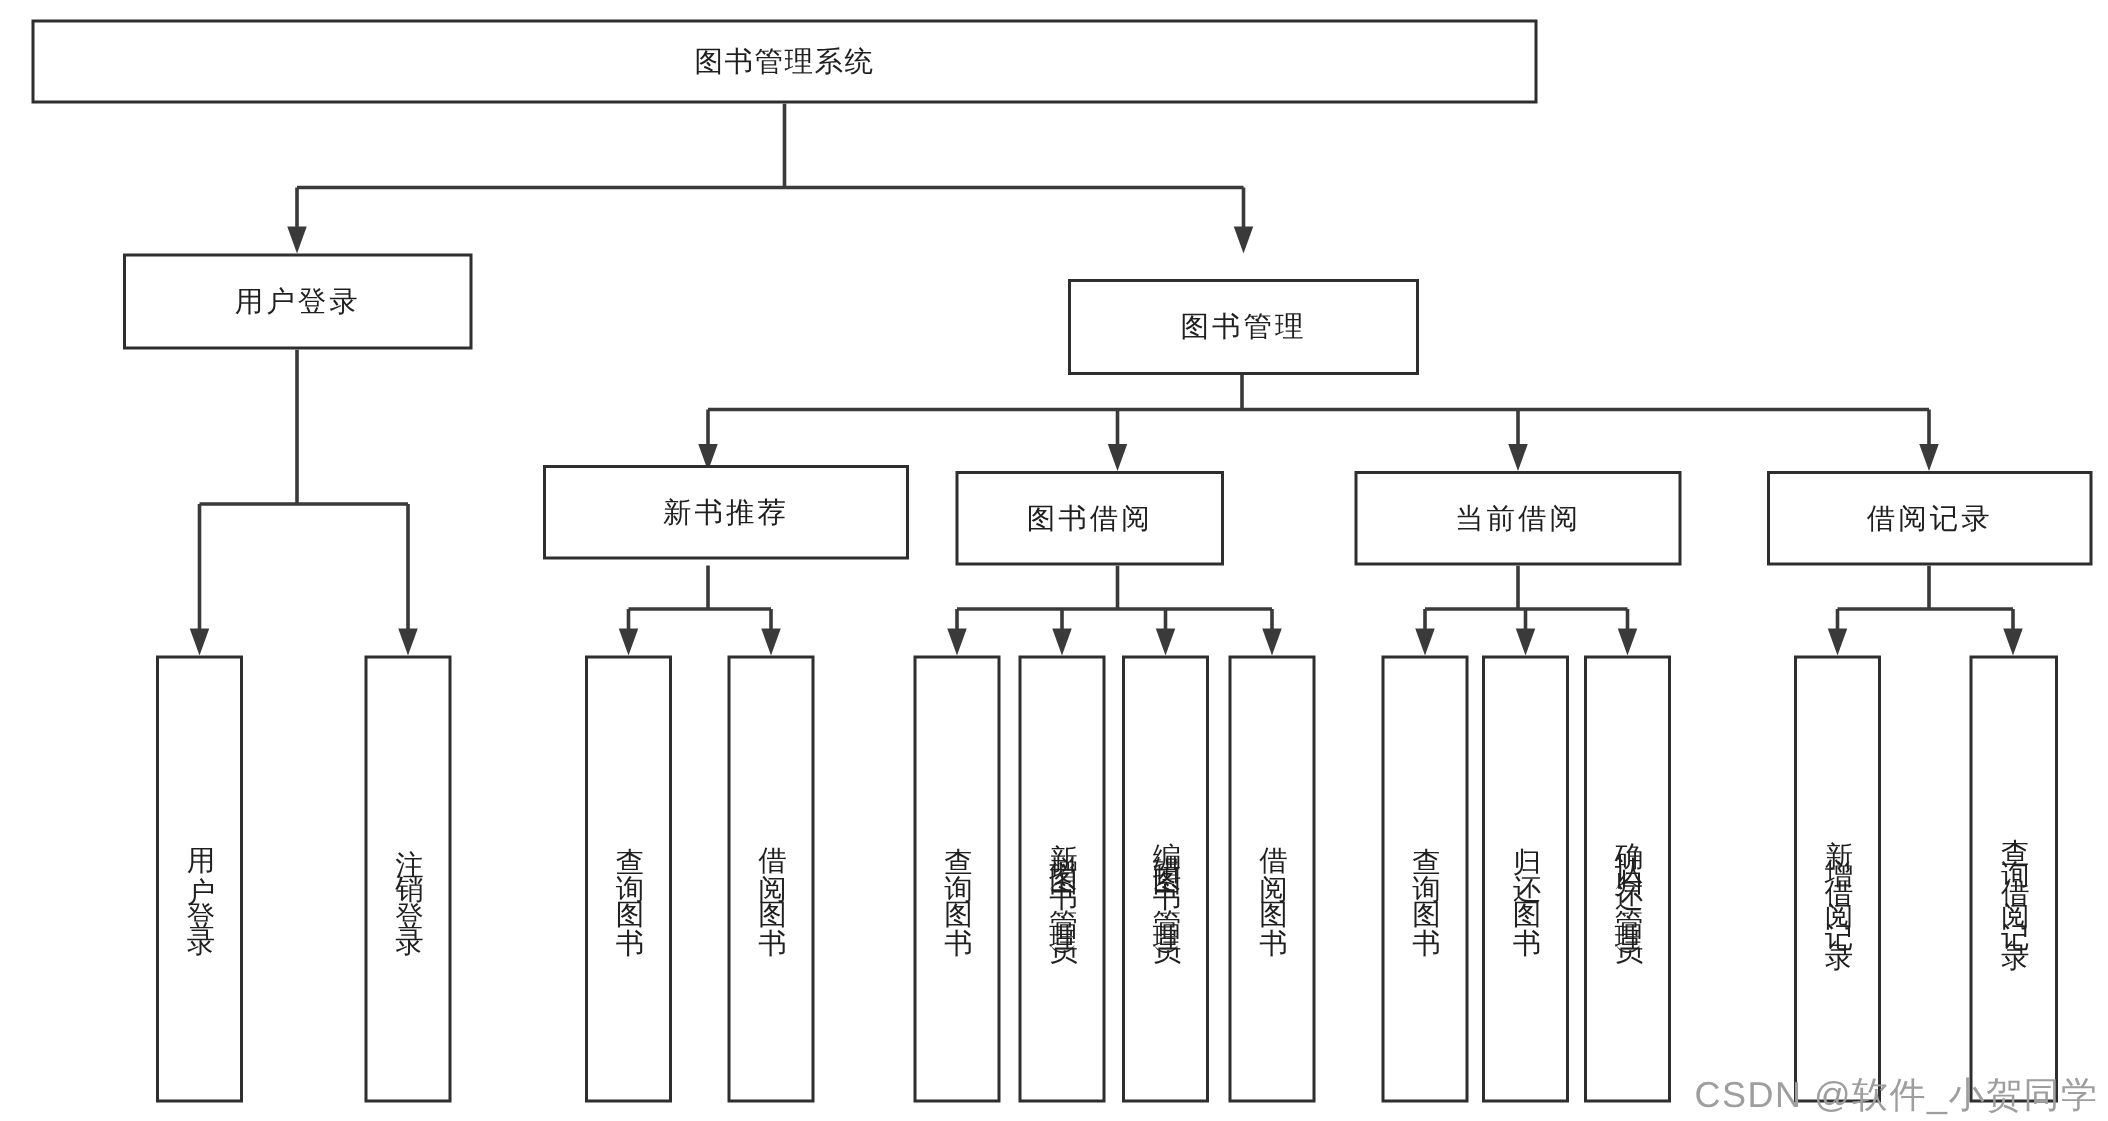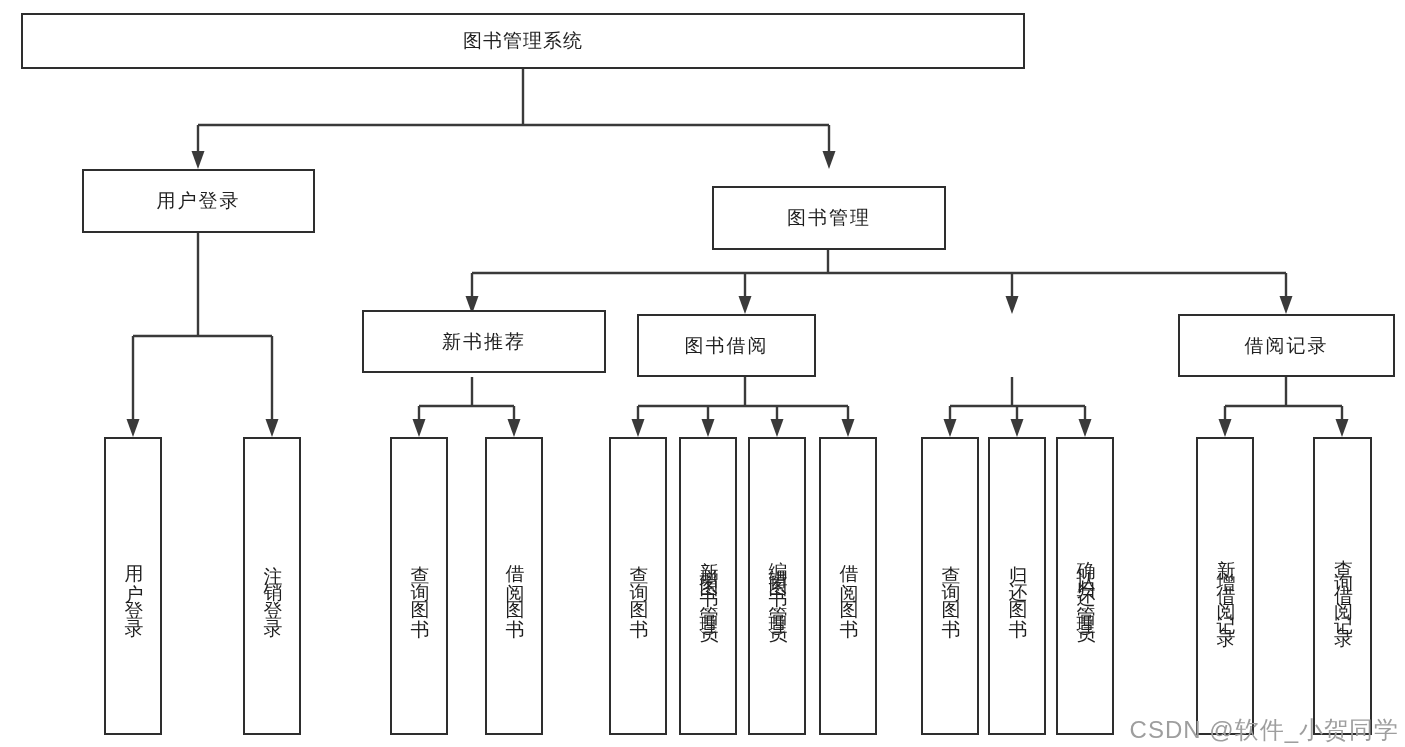--- a/index.html
+++ b/index.html
@@ -10,21 +10,21 @@
     overflow:hidden;
   }
   svg.connectors { position:absolute; left:0; top:0; }
   svg.connectors path.wire { stroke:var(--line,#3a3a3a); stroke-width:2.4; fill:none; }
   svg.connectors .ah { fill:var(--line,#3a3a3a); }
   .box {
     position:absolute; box-sizing:border-box; background:#ffffff;
     border:2.5px solid var(--box-border,#2e2e2e);
     display:flex; align-items:center; justify-content:center;
   }
-  .box span { color:var(--text,#1f1f1f); white-space:nowrap;font-family:Liberation Mono, monospace; }
+  .box span { color:var(--text,#1f1f1f); white-space:nowrap; }
   .hbox span { font-size:19px; letter-spacing:2px; }
   .root span { font-size:19px; letter-spacing:1px; }
   .vbox span { writing-mode:vertical-rl; text-orientation:mixed; font-size:19px; }
   .v4 span { letter-spacing:18px; }
   .v6 span { letter-spacing:14px; }
   .v9 span { letter-spacing:9px; }
   .watermark {
     position:absolute; right:6px; top:714px; z-index:5;
     color:var(--watermark,#9e9e9e); font-size:24px; letter-spacing:1px;margin-left:36px;
   }
@@ -77,20 +77,23 @@
   <div class="box hbox" style="left:712px; top:186px; width:234px; height:64px;">
     <span>图书管理</span>
   </div>
 
   <div class="box hbox" style="left:362px; top:310px; width:244px; height:63px;">
     <span>新书推荐</span>
   </div>
   <div class="box hbox" style="left:637px; top:314px; width:179px; height:63px;">
     <span>图书借阅</span>
   </div>
+  <div class="box hbox" style="left:903px; top:314px; width:218px; height:63px;">
+    <span>当前借阅</span>
+  </div>
   <div class="box hbox" style="left:1178px; top:314px; width:217px; height:63px;text-align:right;">
     <span>借阅记录</span>
   </div>
 
   <div class="box vbox v4" style="left:104px; top:437px; width:58px; height:298px;">
     <span>用户登录</span>
   </div>
   <div class="box vbox v4" style="left:243px; top:437px; width:58px; height:298px;">
     <span>注销登录</span>
   </div>

